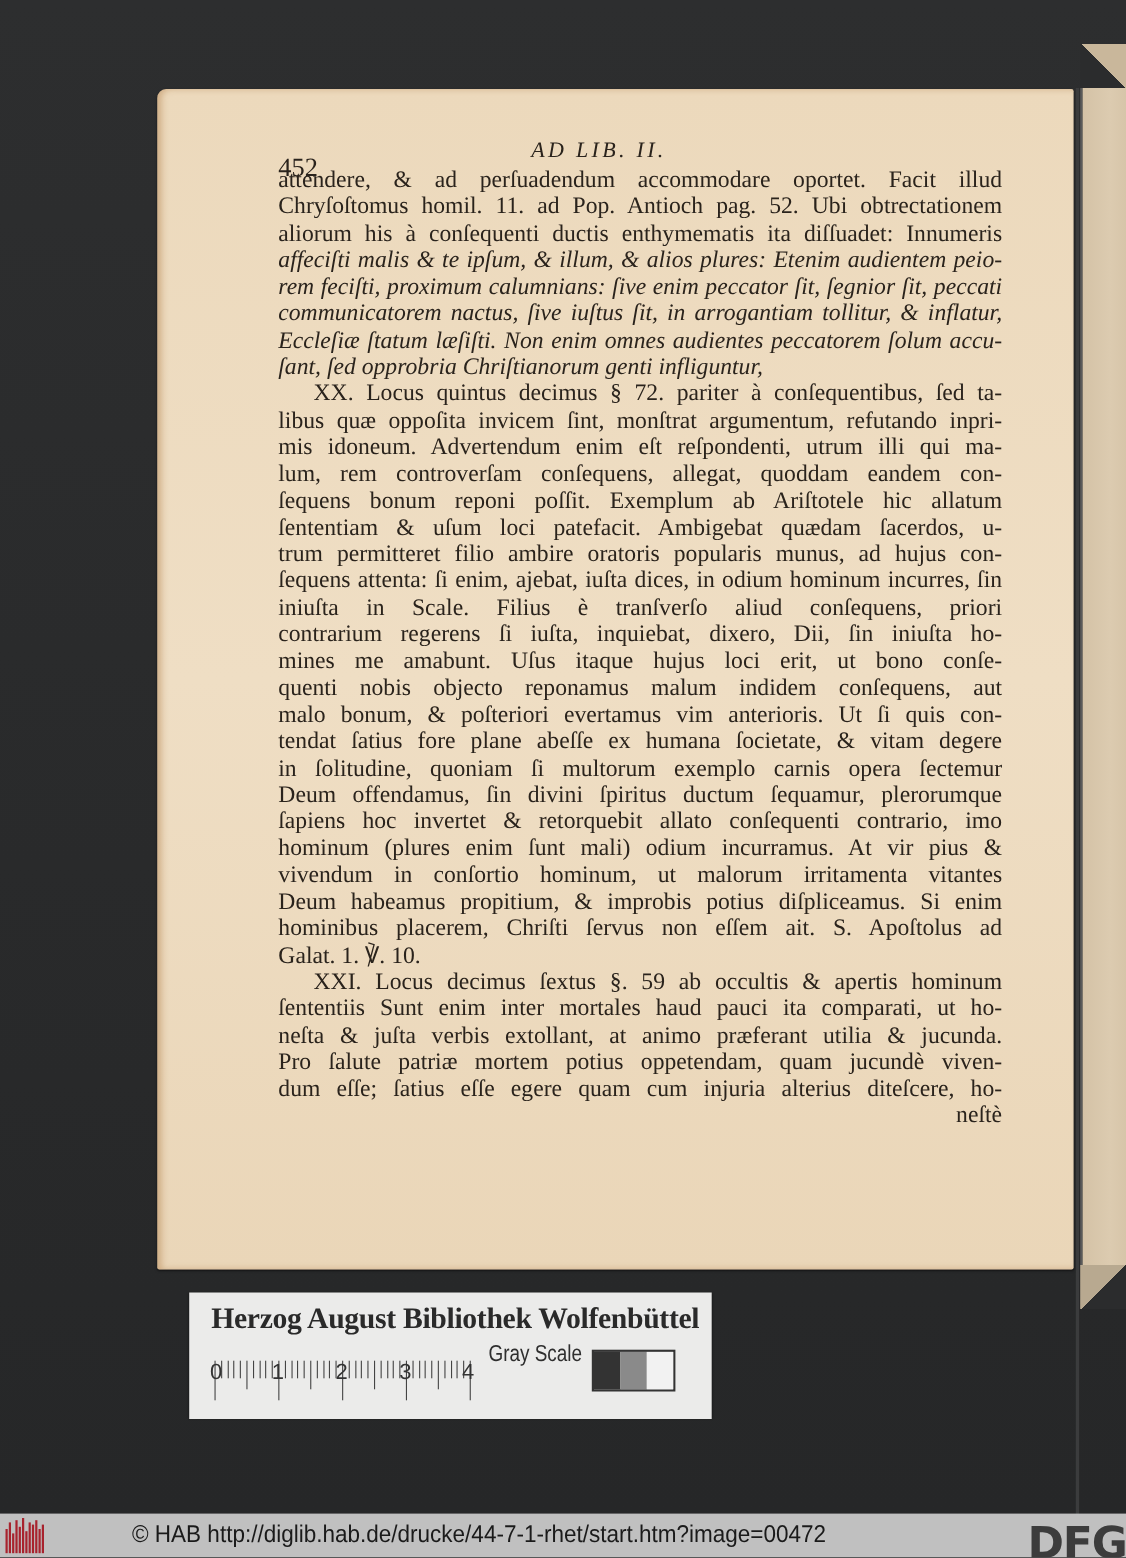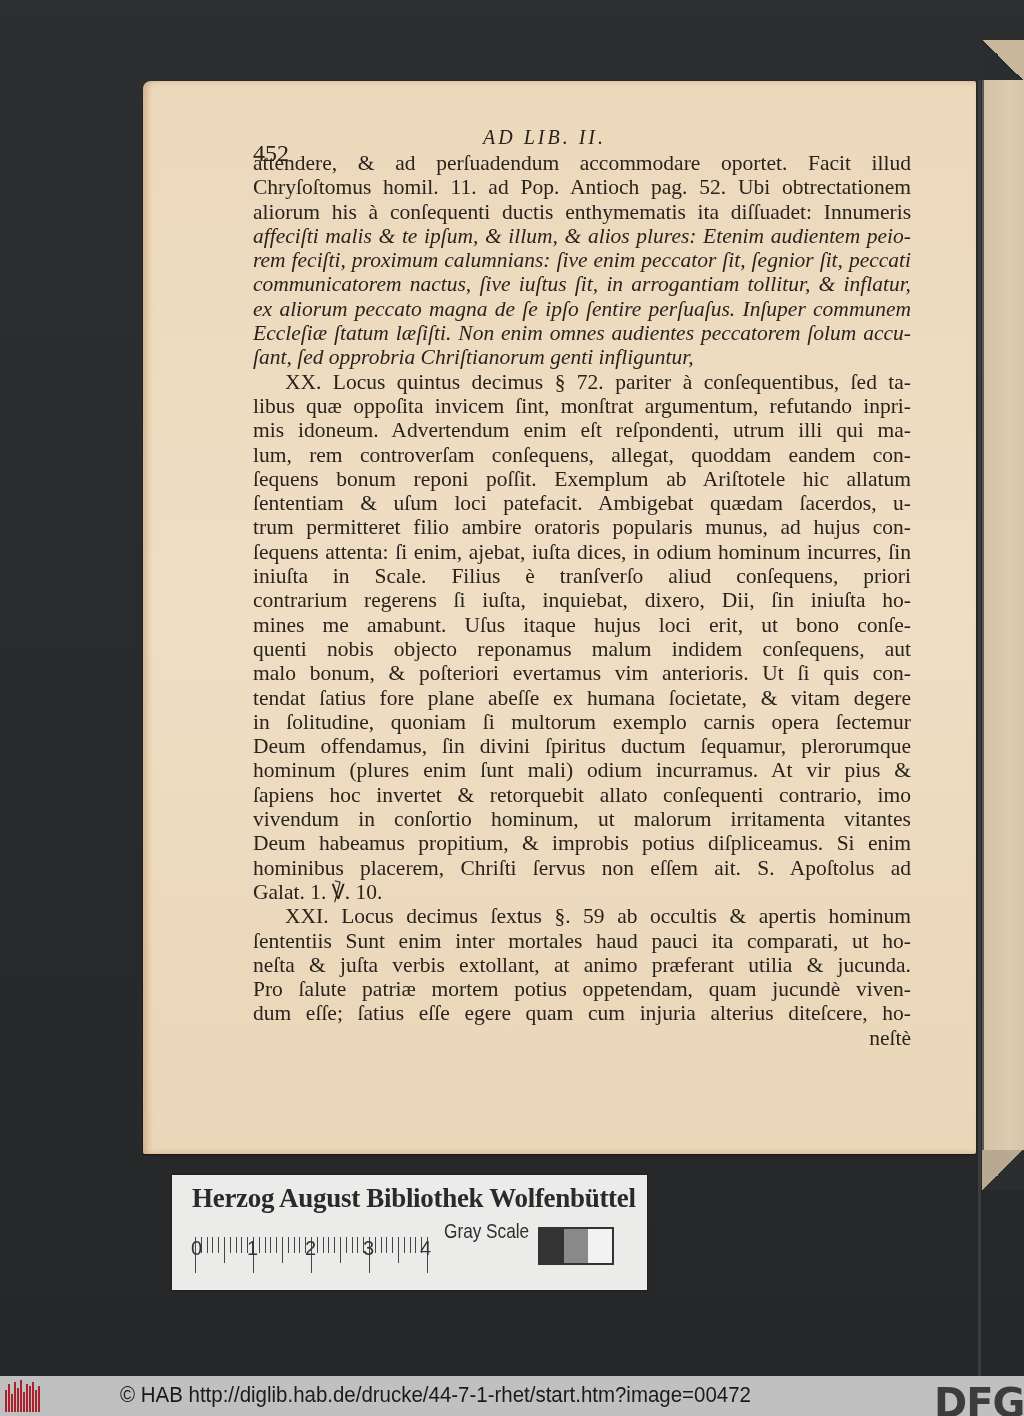--- a/index.html
+++ b/index.html
@@ -112,41 +112,40 @@
     <span class="page-number">452</span>
     <span class="running-head">AD LIB. II.</span>
   </div>
   <div id="lines">
       <span class="line ">attendere, &amp; ad perſuadendum accommodare oportet. Facit illud</span>
       <span class="line ">Chryſoſtomus homil. 11. ad Pop. Antioch pag. 52. Ubi obtrectationem</span>
       <span class="line ">aliorum his à conſequenti ductis enthymematis ita diſſuadet: Innumeris</span>
       <span class="line it">affeciſti malis &amp; te ipſum, &amp; illum, &amp; alios plures: Etenim audientem peio-</span>
       <span class="line it">rem feciſti, proximum calumnians: ſive enim peccator ſit, ſegnior ſit, peccati</span>
       <span class="line it">communicatorem nactus, ſive iuſtus ſit, in arrogantiam tollitur, &amp; inflatur,</span>
-      <span class="line it">ex aliorum peccato magna de ſe ipſo ſentire perſuaſus. Inſuper communem</span>
       <span class="line it">Eccleſiæ ſtatum læſiſti. Non enim omnes audientes peccatorem ſolum accu-</span>
       <span class="line it last">ſant, ſed opprobria Chriſtianorum genti infliguntur,</span>
       <span class="line indent">XX. Locus quintus decimus § 72. pariter à conſequentibus, ſed ta-</span>
       <span class="line ">libus quæ oppoſita invicem ſint, monſtrat argumentum, refutando inpri-</span>
       <span class="line ">mis idoneum. Advertendum enim eſt reſpondenti, utrum illi qui ma-</span>
       <span class="line ">lum, rem controverſam conſequens, allegat, quoddam eandem con-</span>
       <span class="line ">ſequens bonum reponi poſſit. Exemplum ab Ariſtotele hic allatum</span>
       <span class="line ">ſententiam &amp; uſum loci patefacit. Ambigebat quædam ſacerdos, u-</span>
       <span class="line ">trum permitteret filio ambire oratoris popularis munus, ad hujus con-</span>
       <span class="line ">ſequens attenta: ſi enim, ajebat, iuſta dices, in odium hominum incurres, ſin</span>
       <span class="line ">iniuſta in Scale. Filius è tranſverſo aliud conſequens, priori</span>
       <span class="line ">contrarium regerens ſi iuſta, inquiebat, dixero, Dii, ſin iniuſta ho-</span>
       <span class="line ">mines me amabunt. Uſus itaque hujus loci erit, ut bono conſe-</span>
       <span class="line ">quenti nobis objecto reponamus malum indidem conſequens, aut</span>
       <span class="line ">malo bonum, &amp; poſteriori evertamus vim anterioris. Ut ſi quis con-</span>
       <span class="line ">tendat ſatius fore plane abeſſe ex humana ſocietate, &amp; vitam degere</span>
       <span class="line ">in ſolitudine, quoniam ſi multorum exemplo carnis opera ſectemur</span>
       <span class="line ">Deum offendamus, ſin divini ſpiritus ductum ſequamur, plerorumque</span>
+      <span class="line ">ſapiens hoc invertet &amp; retorquebit allato conſequenti contrario, imo</span>
       <span class="line ">hominum (plures enim ſunt mali) odium incurramus. At vir pius &amp;</span>
-      <span class="line ">ſapiens hoc invertet &amp; retorquebit allato conſequenti contrario, imo</span>
       <span class="line ">vivendum in conſortio hominum, ut malorum irritamenta vitantes</span>
       <span class="line ">Deum habeamus propitium, &amp; improbis potius diſpliceamus. Si enim</span>
       <span class="line ">hominibus placerem, Chriſti ſervus non eſſem ait. S. Apoſtolus ad</span>
       <span class="line last">Galat. 1. ℣. 10.</span>
       <span class="line indent">XXI. Locus decimus ſextus §. 59 ab occultis &amp; apertis hominum</span>
       <span class="line ">ſententiis Sunt enim inter mortales haud pauci ita comparati, ut ho-</span>
       <span class="line ">neſta &amp; juſta verbis extollant, at animo præferant utilia &amp; jucunda.</span>
       <span class="line ">Pro ſalute patriæ mortem potius oppetendam, quam jucundè viven-</span>
       <span class="line ">dum eſſe; ſatius eſſe egere quam cum injuria alterius diteſcere, ho-</span>
       <span class="line right">neſtè</span>

